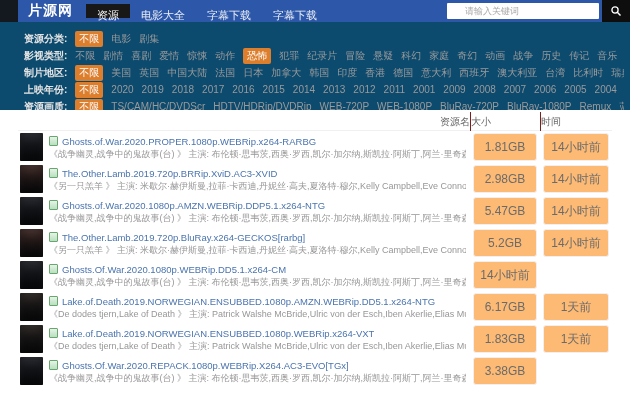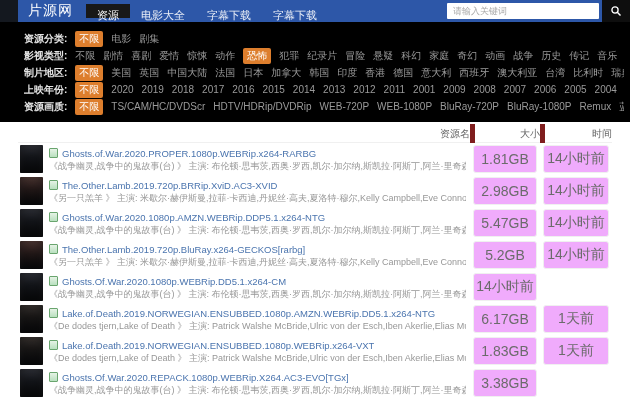--- a/index.html
+++ b/index.html
@@ -2,51 +2,51 @@
 <html><head>
 <meta charset="utf-8">
 <style>
   *{box-sizing:border-box;margin:0;padding:0}
   html,body{width:630px;height:400px}
   body{font-family:"Liberation Sans","DejaVu Sans",sans-serif;background:#fff;overflow:hidden}
 
   
   .header{height:22px;background:#2d57a8;display:flex;align-items:center;position:relative}
   .corner{width:18px;height:22px;background:#14181f;flex:none}
-  .logo{color:#fff;font-weight:normal;font-size:14px;padding:0 13px 0 10px;letter-spacing:1px;white-space:nowrap}
+  .logo{color:#fff;font-weight:bold;font-size:14px;padding:0 13px 0 10px;letter-spacing:1px;white-space:nowrap}
   .nav{display:flex;height:14px}
   .nav-item{color:#e9eef7;font-size:11px;line-height:22px;padding:0 11px;cursor:pointer;white-space:nowrap}
   .nav-item.active{background:#181818;color:#fff}
-  .search{margin-left:auto;width:152px;height:16px;border:none;font-size:9px;padding:0 6px;color:#333;background:#fff;outline:none;border-radius:1px}
+  .search{margin-left:auto;width:152px;height:16px;border:none;font-size:9px;padding:0 18px;color:#333;background:#fff;outline:none;border-radius:1px}
   .search::placeholder{color:#a9a9a9}
   .search-btn{width:28px;height:22px;background:#0e0e0e;border:none;display:flex;align-items:center;justify-content:center;cursor:pointer;margin-left:3px;flex:none}
 
   
-  .panel{background:#000000;height:100px;padding:8px 6px 6px 24px;overflow:hidden}
+  .panel{background:#0c4a6e;height:88px;padding:8px 6px 6px 24px;overflow:hidden}
   .filter-row{display:flex;align-items:center;height:17px;white-space:nowrap;overflow:hidden}
   .filter-label{color:#e3e3e3;font-weight:bold;font-size:10px;margin-right:8px;flex:none}
   .filter-option{color:#9a9a9a;font-size:10px;margin-right:8px;cursor:pointer;flex:none}
   .filter-option.selected{background:#dd7e2d;color:#fff;padding:1px 4px;border-radius:2px}
 
   
   .table{margin:2px 18px 0 18px}
   .thead{display:grid;grid-template-columns:1fr 70px 72px;height:19px;align-items:stretch;border-bottom:1px solid #f0f0f0}
   .th{font-size:10px;color:#666;line-height:19px}
   .th.name{padding-left:6px;text-align:right}
-  .th.size,.th.time{text-align:right;border-left:5px solid #7f1d1d}
+  .th.size,.th.time{text-align:left;border-left:1px solid #7f1d1d}
   .tr{display:grid;grid-template-columns:1fr 70px 72px;height:32px}
   .td.namecell{display:flex;align-items:center;overflow:hidden;padding:2px 4px 2px 2px}
   .poster{width:23px;height:28px;border-radius:1px;flex:none;margin-right:6px;background:#1b1d24;box-shadow:inset 0 -10px 14px rgba(0,0,0,.55),inset 0 6px 8px rgba(255,255,255,.08)}
   .info{min-width:0;flex:1}
   .line1{display:flex;align-items:center;height:14px}
   .file-icon{width:9px;height:10px;flex:none;margin-right:4px;background:linear-gradient(#e6f3e6,#b9e0bf);border:1px solid #69a56e;border-radius:1px}
   .title{font-size:9.5px;color:#4a74ae;text-decoration:none;white-space:nowrap;overflow:hidden;cursor:pointer}
   .desc{font-size:9px;color:#979797;white-space:nowrap;overflow:hidden;height:12px;line-height:12px}
   .td.size,.td.time{padding:2px 3px}
-  .cellbox{background:#f0abfc;border:1px solid #f0f0f0;height:100%;display:flex;align-items:center;justify-content:center;font-size:14px;color:#6b6b6b;border-radius:3px}
+  .cellbox{background:#fdba74;border:1px solid #f0f0f0;height:100%;display:flex;align-items:center;justify-content:center;font-size:12px;color:#6b6b6b;border-radius:3px}
 </style>
 </head>
 <body>
 
 <div class="header">
   <div class="corner"></div>
   <div class="logo">片源网</div>
   <nav class="nav">
       <div class="nav-item active">资源</div>
       <div class="nav-item">电影大全</div>

